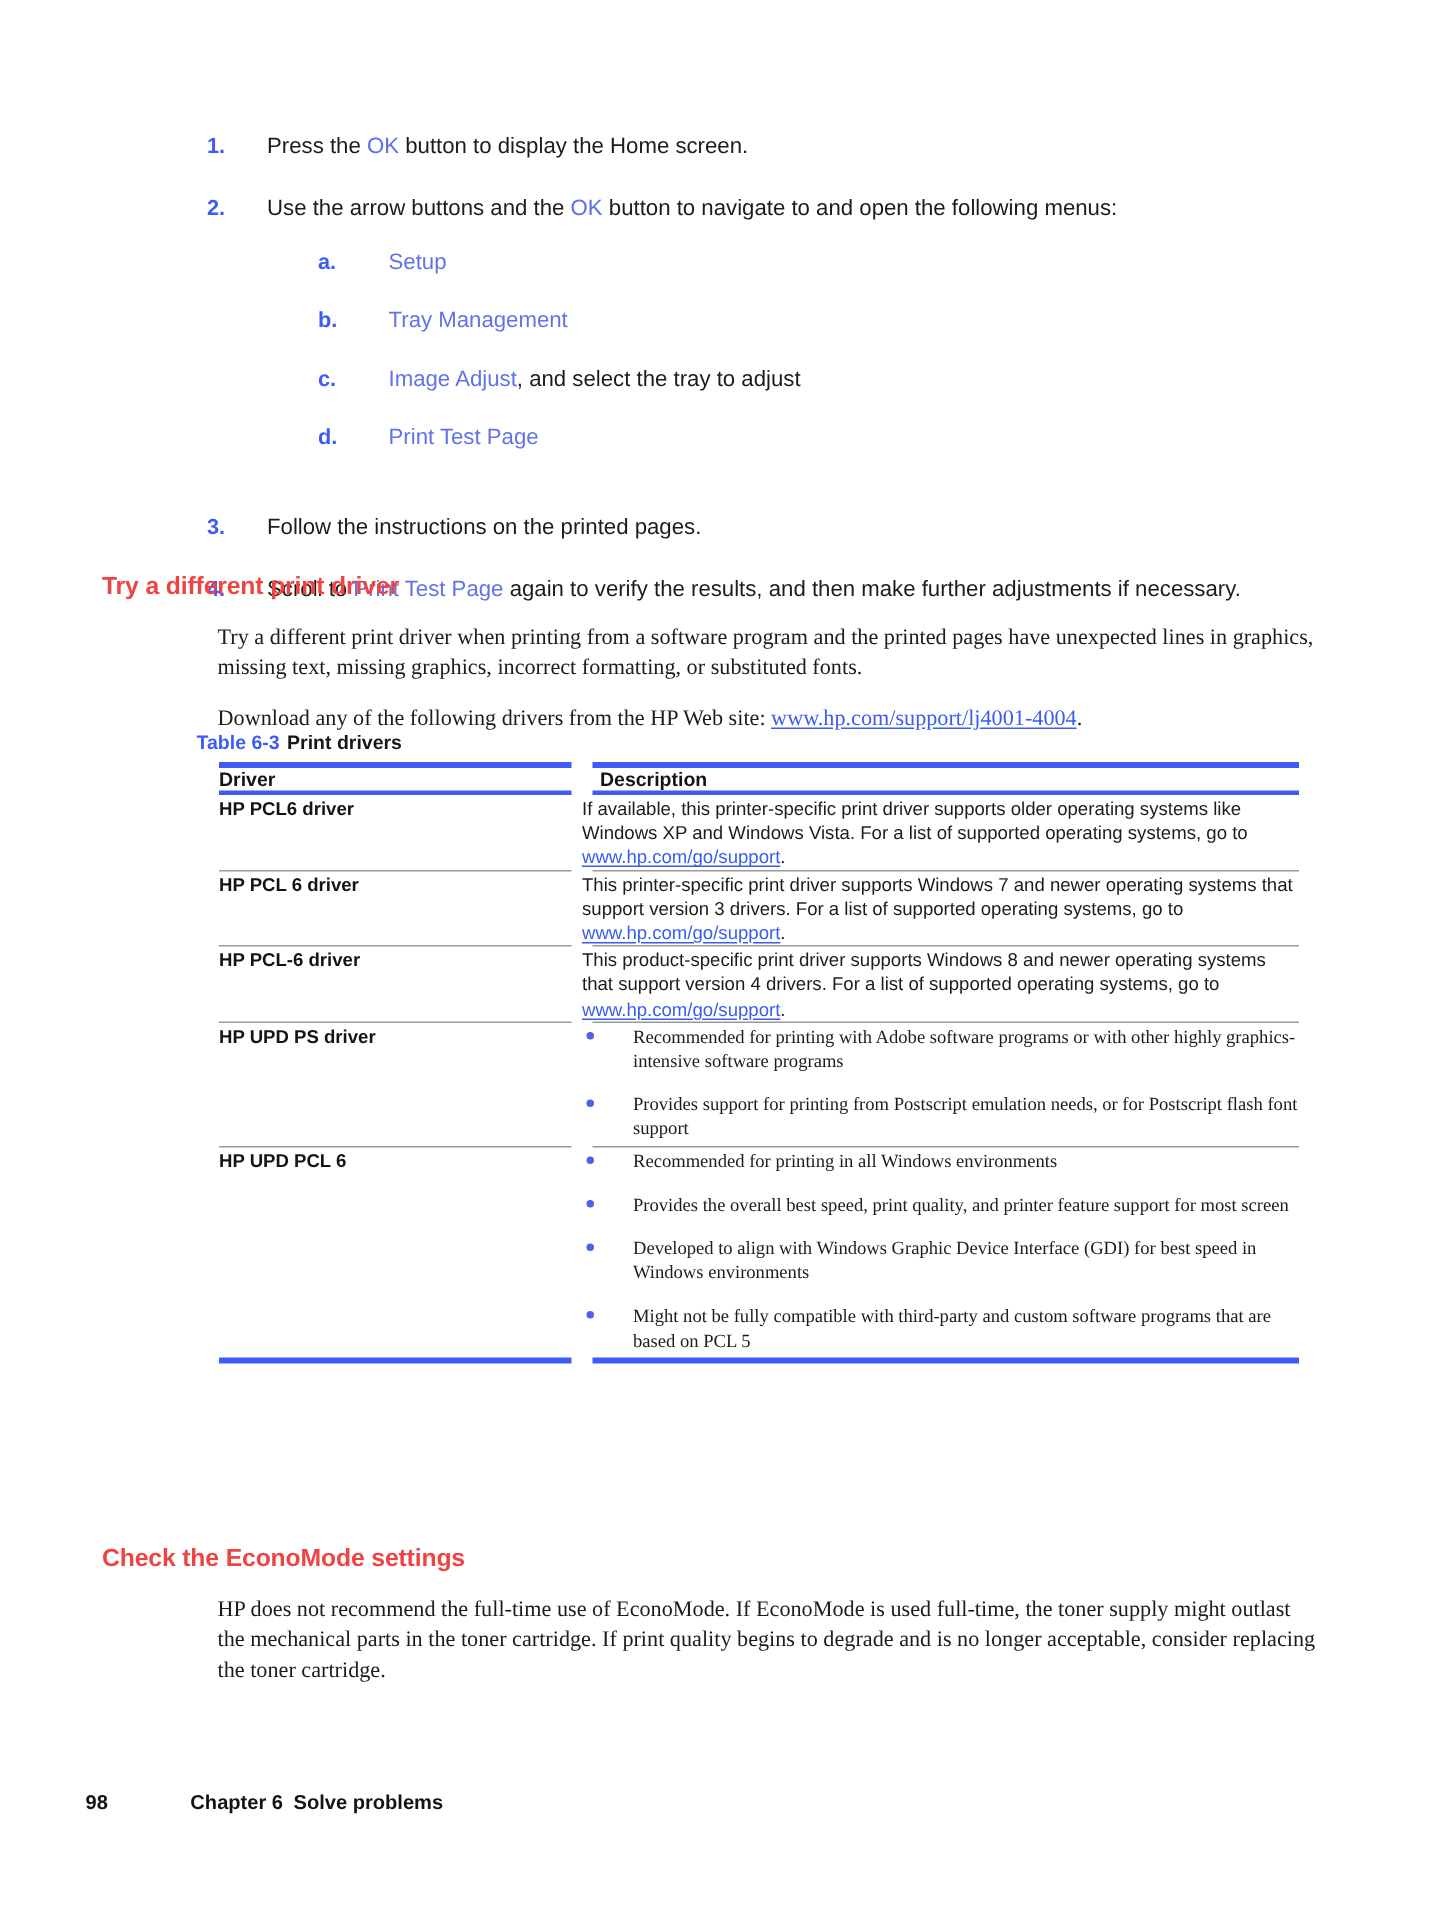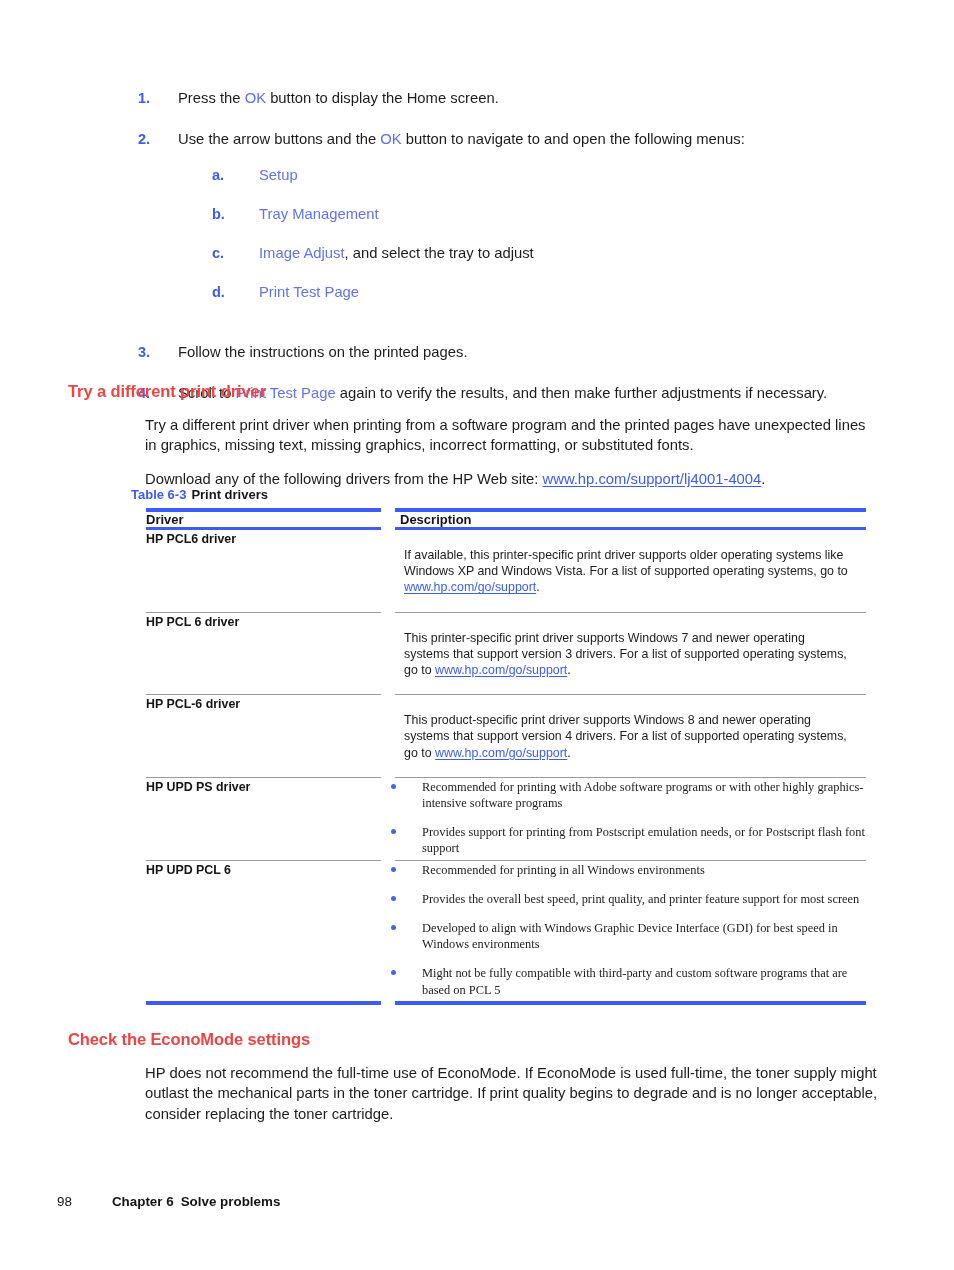--- a/index.html
+++ b/index.html
@@ -92,20 +92,21 @@
   #h2-econo  { top: 1016px; }
 
   
   .para {
     position: absolute;
     left: 145px;
     width: 734px;
     font-size: 14.8px;
     line-height: 20.5px;
     color: #1c1c1c;
+    font-family: Liberation Serif, serif;
   }
   #para-driver-1 { top: 400px; }
   #para-driver-2 { top: 454px; }
   #para-econo    { top: 1048px; }
 
   a.link, .link {
     color: #3b5cf0;
     text-decoration: underline;
     text-underline-offset: 1.5px;
   }
@@ -186,21 +187,21 @@
     color: #141414;
     padding: 12px 12px 13px 4px;
     line-height: 16px;
   }
   .desc-cell {
     font-size: 12.4px;
     color: #1c1c1c;
     line-height: 16.2px;
     padding: 12px 6px 13px 12px;
   }
-  .desc-cell p { margin: 16px; }
+  .desc-cell p { margin: 0; }
 
   ul.bullets {
     list-style: none;
     margin: 0;
     padding: 0;
     font-family: Liberation Serif, serif;
   }
   ul.bullets li {
     position: relative;
     padding-left: 34px;
@@ -223,21 +224,21 @@
   .footer {
     position: absolute;
     left: 57px;
     top: 1194px;
     font-size: 13.4px;
     color: #141414;
     font-weight: 700;
     display: flex;
     align-items: baseline;
   }
-  .footer .pg { font-weight: 400; margin-right: 40px; }
+  .footer .pg { font-weight: 700; margin-right: 55px; }
   .footer .chap { margin-right: 7px; }
 </style>
 </head>
 <body>
 
 <div class="page">
 
   <div class="steps">
 
     <div class="step">

